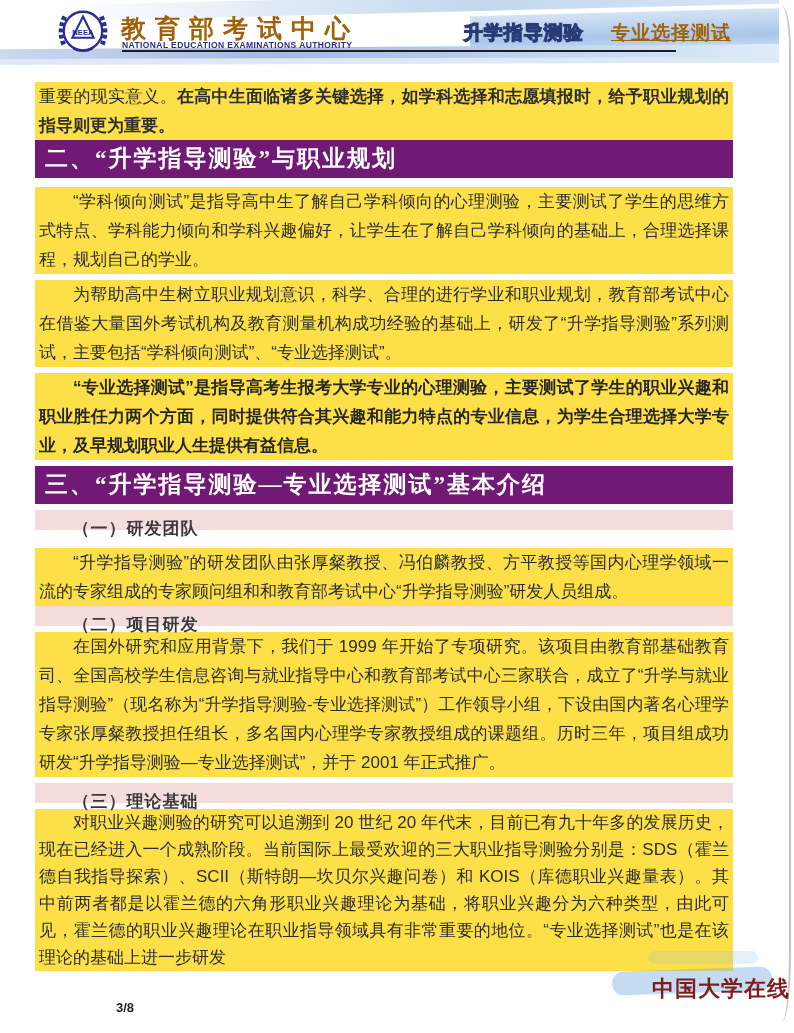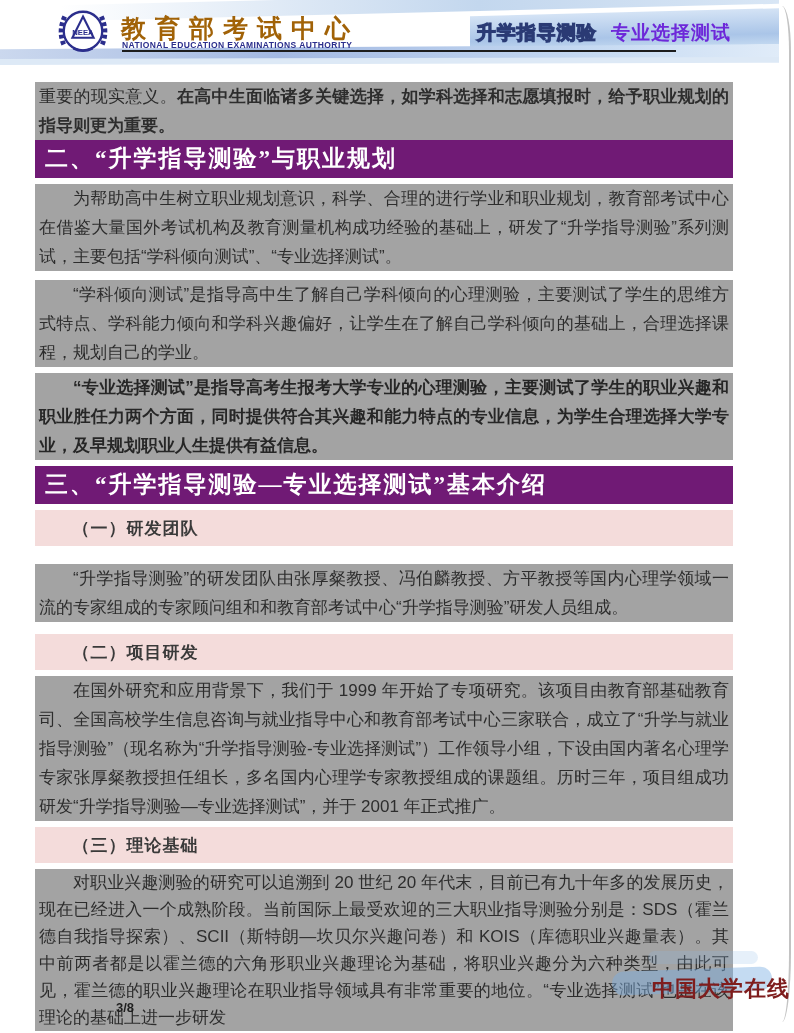--- a/index.html
+++ b/index.html
@@ -23,39 +23,39 @@
     background:#dde9f6;clip-path:polygon(0 25%,100% 0,100% 70%,0 100%);}
   .logo{position:absolute;left:54px;top:6px;}
   .logo-title-cn{position:absolute;left:121px;top:12px;font-size:25px;font-weight:bold;
     color:#a16207;letter-spacing:9px;white-space:nowrap;}
   .logo-title-en{position:absolute;left:122px;top:40px;font-size:8.5px;font-weight:bold;
     color:#2b2e8c;letter-spacing:0.4px;white-space:nowrap;}
   .hdr-underline{position:absolute;left:122px;top:50px;width:554px;height:2px;background:#1d1d1d;}
   .hdr-banner-text{position:absolute;right:48px;top:20px;font-size:19px;font-weight:bold;
     white-space:nowrap;letter-spacing:1px;}
   .banner-outline{color:#3b82f6;-webkit-text-stroke:1.1px #2a3a74;text-shadow:0 0 1px #2a3a74;}
-  .banner-solid{color:#6d28d9;margin-left:8px;}
+  .banner-solid{color:#a16207;margin-left:21px;text-decoration:underline;}
   
   .page-edge{position:absolute;right:3px;top:6px;height:1016px;width:9px;
     border-right:2px solid #c3c3c3;
     border-top-right-radius:9px 45px;border-bottom-right-radius:9px 70px;}
   
   .content{position:absolute;left:35px;top:82px;width:698px;}
-  .p{background:#a3a3a3;font-size:17px;line-height:29px;text-align:justify;
+  .p{background:#fde047;font-size:17px;line-height:29px;text-align:justify;
     text-justify:inter-ideograph;text-align-last:left;padding:0 4px;text-indent:2em;}
   .p.noindent{text-indent:0;}
   .p.bold{font-weight:bold;color:#262626;}
   .p.lh27{line-height:27px;}
   .bar-blue{background:#701a75;color:#ffffff;font-size:23px;font-weight:bold;
     height:38px;line-height:38px;padding-left:10px;letter-spacing:2px;white-space:nowrap;
     font-family:"Liberation Serif","DejaVu Serif",serif;}
   .bar-pink{background:#f4dcdb;color:#3a3a3a;font-size:17px;font-weight:bold;
-    height:36px;line-height:38px;padding-left:2.2em;letter-spacing:1px;
+    height:20px;line-height:38px;padding-left:2.2em;letter-spacing:1px;
     font-family:"Liberation Serif","DejaVu Serif",serif;}
-  .mt6{margin-top:6px;} .mt7{margin-top:18px;} .mt9{margin-top:9px;} .mt12{margin-top:12px;}
+  .mt6{margin-top:6px;} .mt7{margin-top:18px;} .mt9{margin-top:9px;} .mt12{}
   
   .page-num{position:absolute;left:116px;top:1000px;font-size:13px;font-weight:bold;color:#1f1f1f;}
   .watermark{position:absolute;right:4px;top:974px;font-size:22px;font-weight:bold;
     color:#7f1d1d;letter-spacing:1px;white-space:nowrap;}
   .smudge-1{position:absolute;left:612px;top:969px;width:160px;height:24px;
     background:rgba(125,175,226,0.45);border-radius:12px;transform:rotate(-2deg);}
   .smudge-2{position:absolute;left:648px;top:951px;width:110px;height:13px;
     background:rgba(140,185,230,0.22);border-radius:7px;}
 </style>
 </head>
@@ -89,22 +89,22 @@
 </div>
 
 <div class="page-edge"></div>
 
 <div class="content">
 
   <div class="p noindent"><span>重要的现实意义。</span><b>在高中生面临诸多关键选择，如学科选择和志愿填报时，给予职业规划的指导则更为重要。</b></div>
 
   <div class="bar-blue">二、“升学指导测验”与职业规划</div>
 
+  <div class="p mt9">“学科倾向测试”是指导高中生了解自己学科倾向的心理测验，主要测试了学生的思维方式特点、学科能力倾向和学科兴趣偏好，让学生在了解自己学科倾向的基础上，合理选择课程，规划自己的学业。</div>
   <div class="p mt6">为帮助高中生树立职业规划意识，科学、合理的进行学业和职业规划，教育部考试中心在借鉴大量国外考试机构及教育测量机构成功经验的基础上，研发了“升学指导测验”系列测试，主要包括“学科倾向测试”、“专业选择测试”。</div>
-  <div class="p mt9">“学科倾向测试”是指导高中生了解自己学科倾向的心理测验，主要测试了学生的思维方式特点、学科能力倾向和学科兴趣偏好，让学生在了解自己学科倾向的基础上，合理选择课程，规划自己的学业。</div>
   <div class="p bold mt6">“专业选择测试”是指导高考生报考大学专业的心理测验，主要测试了学生的职业兴趣和职业胜任力两个方面，同时提供符合其兴趣和能力特点的专业信息，为学生合理选择大学专业，及早规划职业人生提供有益信息。</div>
 
   <div class="bar-blue mt6">三、“升学指导测验—专业选择测试”基本介绍</div>
 
   <div class="bar-pink mt6">（一）研发团队</div>
   <div class="p mt7">“升学指导测验”的研发团队由张厚粲教授、冯伯麟教授、方平教授等国内心理学领域一流的专家组成的专家顾问组和和教育部考试中心“升学指导测验”研发人员组成。</div>
 
   <div class="bar-pink mt12">（二）项目研发</div>
   <div class="p mt6">在国外研究和应用背景下，我们于 1999 年开始了专项研究。该项目由教育部基础教育司、全国高校学生信息咨询与就业指导中心和教育部考试中心三家联合，成立了“升学与就业指导测验”（现名称为“升学指导测验-专业选择测试”）工作领导小组，下设由国内著名心理学专家张厚粲教授担任组长，多名国内心理学专家教授组成的课题组。历时三年，项目组成功研发“升学指导测验—专业选择测试”，并于 2001 年正式推广。</div>
 

